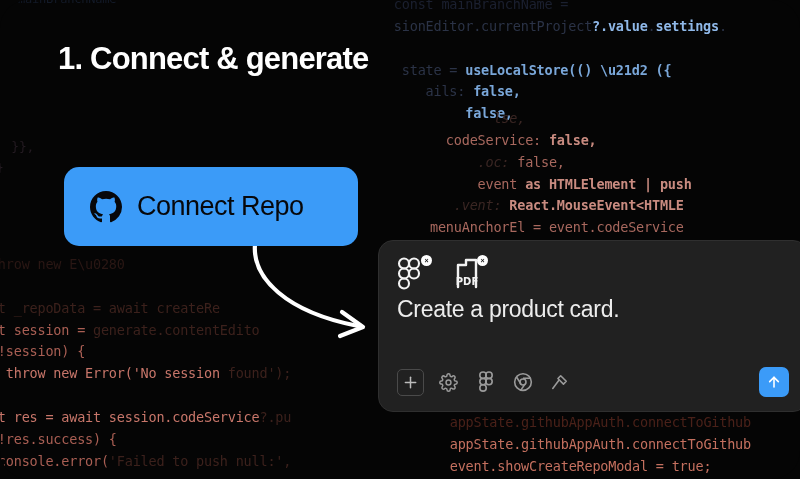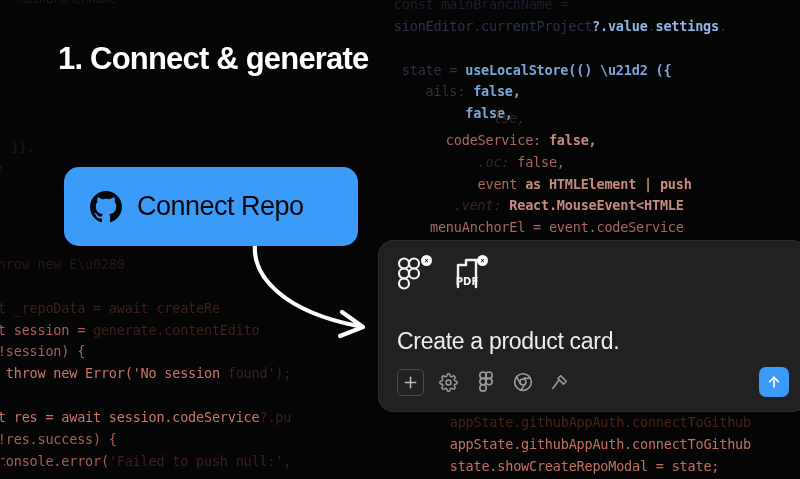--- a/index.html
+++ b/index.html
@@ -106,21 +106,21 @@
     border-radius:50%;
     background:#ffffff;
     color:#1c1c1c;
     font-size:7px;
     line-height:11px;
     text-align:center;
     font-family:"Liberation Sans",sans-serif;
     font-weight:bold;
   }
   .prompt-text {
-    margin-top:36px;
+    margin-top:4px;
     font-size:23px;
     color:#ededed;
     letter-spacing:-0.3px;
     line-height:1.1;
     cursor:text;
   }
   .chat-toolbar {
     margin-top:auto;
     margin-bottom:14px;
     display:flex;
@@ -172,21 +172,21 @@
 <span class="rr">nst session = </span><span class="d">generate.contentEdito</span>
 <span class="rr"> (!session) {</span>
 <span class="r">   throw new Error('No session </span><span class="d">found');</span>
 
 <span class="r">nst res = await session.codeService</span><span class="d">?.pu</span>
 <span class="rr"> (!res.success) {</span>
 <span class="rr">  console.error(</span><span class="d">'Failed to push null:',</span></div>
 
   <div class="codelayer code-br"><span class="d">    appState.githubAppAuth.connectToGithub</span>
 <span class="r">    appState.githubAppAuth.connectToGithub</span>
-<span class="r">    state.showCreateRepoModal = state;</span>
+<span class="r">    event.showCreateRepoModal = true;</span>
 </div>
 
   <div class="codelayer code-ml">  }},
 }</div>
 
   <div class="heading">1. Connect &amp; generate</div>
 
   <div class="connect-btn">
     <span class="gh">
       <svg width="32" height="32" viewBox="0 0 16 16" fill="#07080b" aria-hidden="true">

